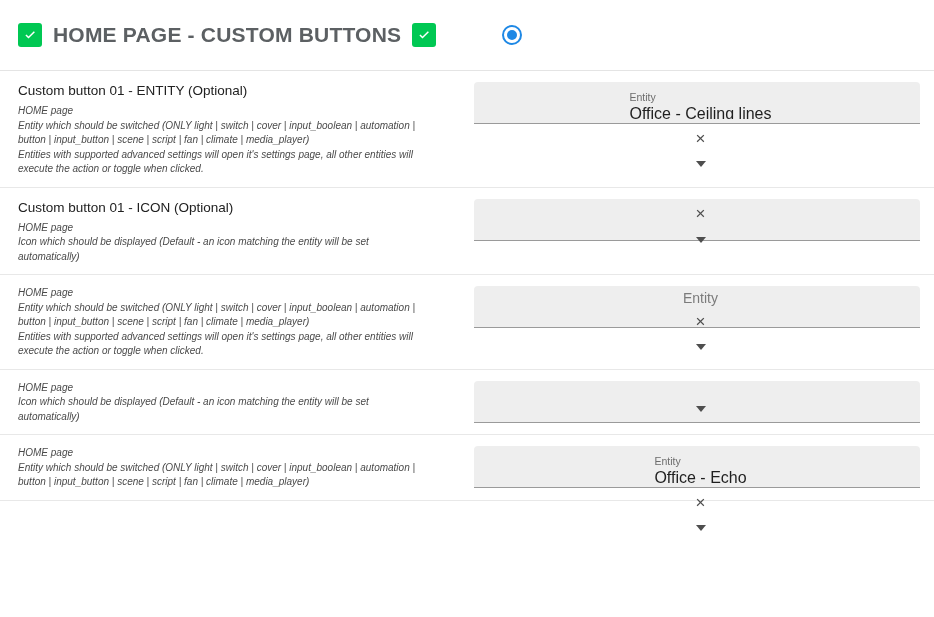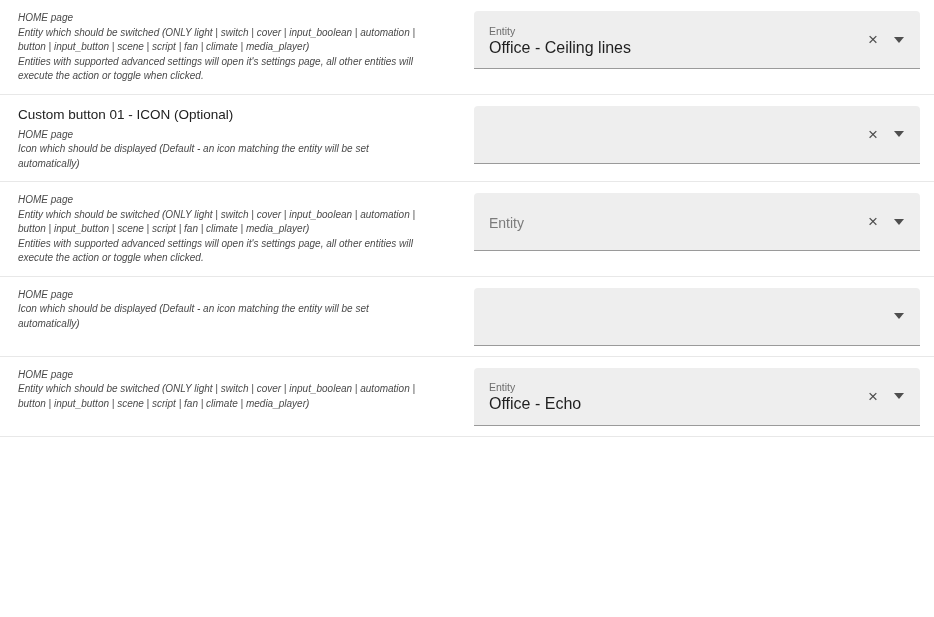--- a/index.html
+++ b/index.html
@@ -105,25 +105,26 @@
     line-height: 14.5px;
   }
   .field-desc .l { display: block; }
 
   
   .mdc-field {
     position: relative;
     background: #eeeeee;
     border-radius: 4px 4px 0 0;
     border-bottom: 1px solid #9a9a9a;
-    height: 58px;
+    height: 42px;
     box-sizing: border-box;
     display: flex;
     align-items: center;
     padding: 0 8px 0 15px;
+    flex-direction: column;
   }
   .mdc-field .txtwrap {
     flex: 1;
     min-width: 0;
     display: flex;
     flex-direction: column;
     justify-content: center;
     height: 100%;
     padding-top: 2px;
   }
@@ -163,24 +164,43 @@
     border-left: 5px solid transparent;
     border-right: 5px solid transparent;
     border-top: 6px solid #4e4e4e;
   }
 </style>
 </head>
 <body>
 
 <div class="page">
 
+  <div class="header">
+    <span class="check-box">
+      <svg width="17" height="17" viewBox="0 0 24 24" aria-hidden="true">
+        <path d="M9.2 16.4 4.8 12l1.5-1.5 2.9 2.9 7.5-7.5L18.2 7.4z" fill="#ffffff"></path>
+      </svg>
+    </span>
+    <span class="header-title">HOME PAGE - CUSTOM BUTTONS</span>
+    <span class="check-box">
+      <svg width="17" height="17" viewBox="0 0 24 24" aria-hidden="true">
+        <path d="M9.2 16.4 4.8 12l1.5-1.5 2.9 2.9 7.5-7.5L18.2 7.4z" fill="#ffffff"></path>
+      </svg>
+    </span>
+    <span class="radio-wrap">
+      <span class="radio-outer">
+        <span class="radio-inner"></span>
+      </span>
+    </span>
+  </div>
 
   <div id="rows-container">
       <div class="row">
         <div class="left">
+          <div class="field-title">Custom button 01 - ENTITY (Optional)</div>
           <div class="field-desc">
             <span class="l">HOME page</span>
             <span class="l">Entity which should be switched (ONLY light | switch | cover | input_boolean | automation |</span>
             <span class="l">button | input_button | scene | script | fan | climate | media_player)</span>
             <span class="l">Entities with supported advanced settings will open it's settings page, all other entities will</span>
             <span class="l">execute the action or toggle when clicked.</span>
           </div>
         </div>
         <div class="right">
           <div class="mdc-field">

